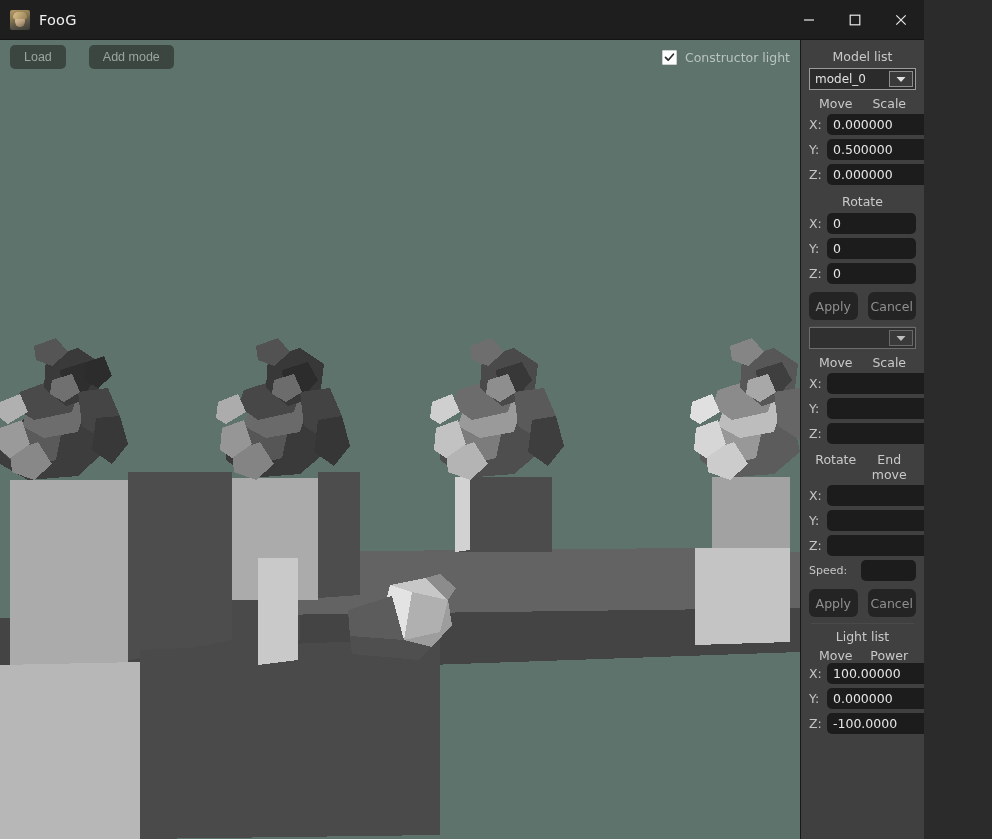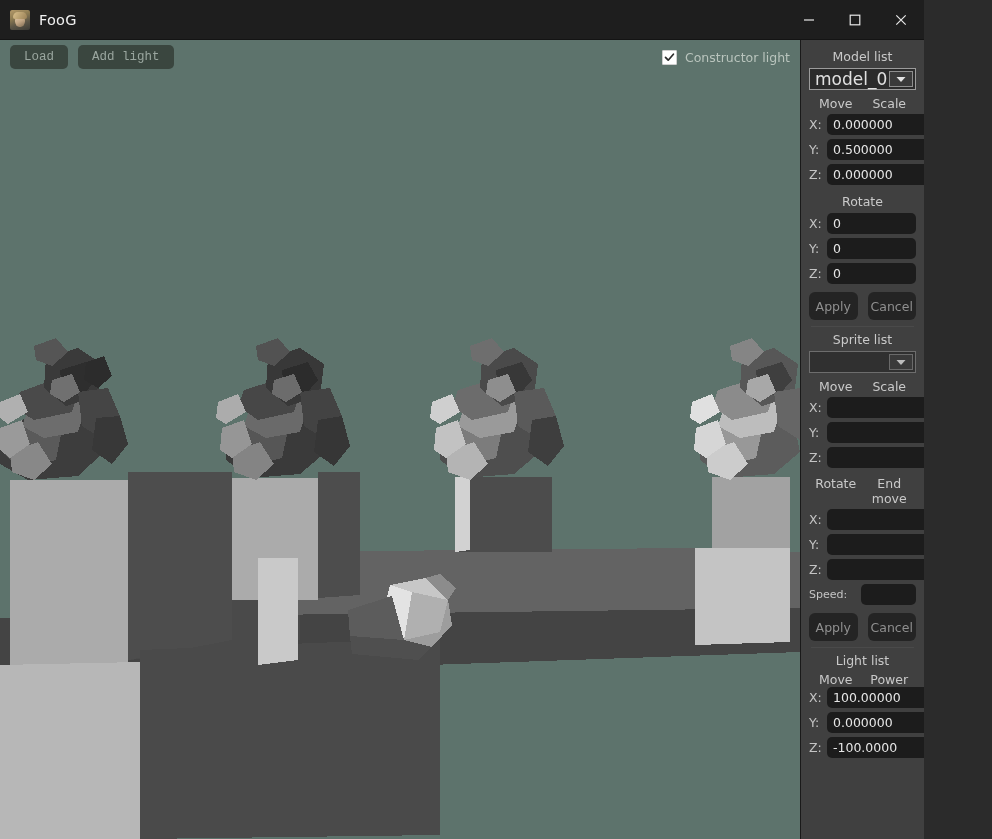--- a/index.html
+++ b/index.html
@@ -51,22 +51,22 @@
   .scene { position: absolute; inset: 0; }
   .scene svg { display:block; width:100%; height:100%; }
 
   .overlay-top {
     position: absolute; left: 0; top: 0; right: 0; height: 34px;
     display: flex; align-items: center; padding: 0 10px; z-index: 5;
   }
   .vp-btn {
     height: 24px; padding: 0 14px; border-radius: 5px;
     background: #3a463f; color: #9aa69f; border: none;
-    font-family: Liberation Mono, monospace; font-size: 12.5px; line-height: 24px;
-    margin-right: 10px; cursor: pointer; white-space: nowrap;
+    font-family: Liberation Sans, sans-serif; font-size: 12.5px; line-height: 24px;
+    margin-right: 23px; cursor: pointer; white-space: nowrap;
   }
   .cm-wrap { margin-left: auto; display: flex; align-items: center; cursor: pointer; }
   .cm-box {
     width: 15px; height: 15px; background: #ffffff; border: 1px solid #cfcfcf;
     border-radius: 1px; position: relative; flex: 0 0 15px;
   }
   .cm-box svg { position: absolute; left: 1px; top: 1px; }
   .cm-label { color: #b9c4bd; font-size: 12.5px; margin-left: 8px; }
 
   
@@ -80,21 +80,21 @@
     padding: 5px 0 4px 0;
   }
   .divider { height: 1px; background: #4a4a4a; margin: 6px 2px 0 2px; }
 
   .combo {
     position: relative; height: 22px; background: #2b2b2b;
     border: 1px solid #9b9b9b; display: flex; align-items: center;
     padding-left: 5px; margin-bottom: 2px; cursor: pointer;
   }
   .combo.disabled { border-color: #6d6d6d; background: #303030; cursor: default; }
-  .combo-val { color: #e0e0e0; font-size: 17px; }
+  .combo-val { color: #e0e0e0; font-size: 12px; }
   .combo-arrow {
     position: absolute; right: 2px; top: 2px; width: 24px; height: 16px;
     background: #3a3a3a; border: 1px solid #8e8e8e;
     display: flex; align-items: center; justify-content: center;
   }
   .combo.disabled .combo-arrow { border-color: #6a6a6a; }
   .combo-arrow svg { display: block; }
 
   .col-heads { display: flex; padding: 4px 0 3px 0; }
   .col-heads span {
@@ -256,21 +256,21 @@
             <path d="M696 388 L718 380 L726 404 L706 418 L694 410 Z" fill="#d6d6d6"></path>
             <path d="M748 340 L768 334 L776 352 L760 362 L746 354 Z" fill="#a8a8a8"></path>
             <path d="M730 306 L752 298 L764 312 L748 326 L732 320 Z" fill="#858585"></path>
             <path d="M692 362 L712 354 L720 372 L700 384 L690 378 Z" fill="#e0e0e0"></path>
           </g>
         </svg>
       </div>
 
       <div class="overlay-top">
         <button class="vp-btn">Load</button>
-        <button class="vp-btn">Add light</button>
+        <button class="vp-btn">Add mode</button>
         <label class="cm-wrap">
           <span class="cm-box">
             <svg width="11" height="11" viewBox="0 0 11 11">
                 <path d="M1.5 5.4 L4.2 8.2 L9.4 2.2" stroke="#2b2b2b" stroke-width="1.7" fill="none" stroke-linecap="round" stroke-linejoin="round"></path>
               </svg>
           </span>
           <span class="cm-label">Constructor light</span>
         </label>
       </div>
     </div>
@@ -331,21 +331,20 @@
         <input class="inp" value="0" style="">
       </div>
 
       <div class="btn-row">
         <button class="pbtn">Apply</button>
         <button class="pbtn">Cancel</button>
       </div>
 
       <div class="divider"></div>
 
-      <div class="sec-title">Sprite list</div>
       <div class="combo disabled">
         <span class="combo-val"></span>
         <span class="combo-arrow">
           <svg width="10" height="7" viewBox="0 0 10 7">
               <path d="M0.5 1 L9.5 1 L5 6 Z" fill="#bdbdbd"></path>
             </svg>
         </span>
       </div>
 
       <div class="col-heads">

